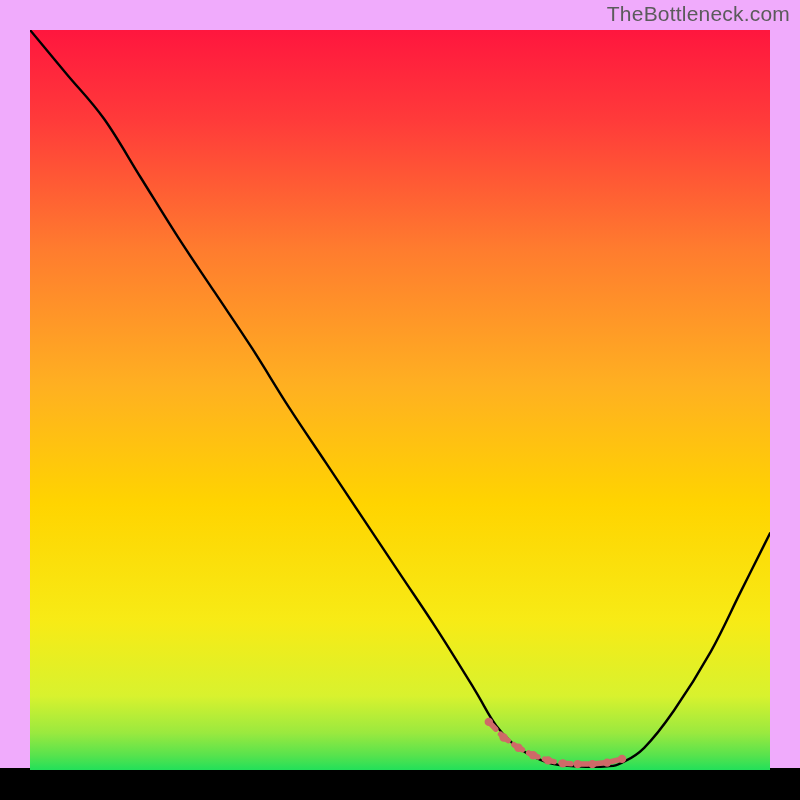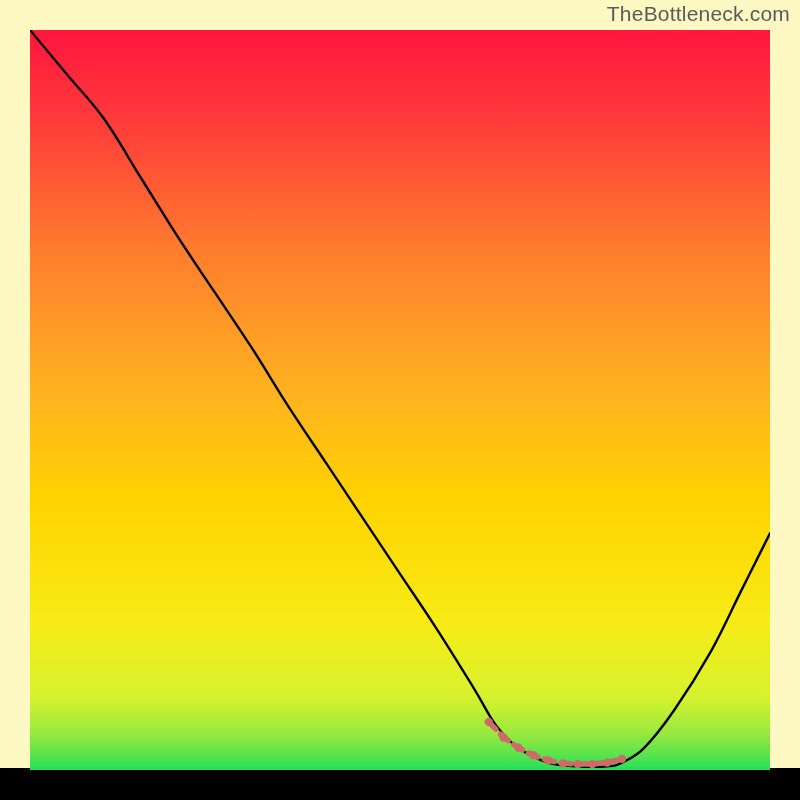--- a/index.html
+++ b/index.html
@@ -8,21 +8,21 @@
     width: 800px;
     height: 800px;
     background: #000000;
     overflow: hidden;
     font-family: Arial, Helvetica, sans-serif;
   }
   .frame {
     position: relative;
     width: 800px;
     height: 768px;
-    background: #fef9c3;
+    background: #f0abfc;
   }
   .watermark {
     position: absolute;
     top: 2px;
     right: 10px;
     color: #5b5b5b;
     font-size: 21px;
     font-weight: 400;
     letter-spacing: 0.2px;
     z-index: 20;

